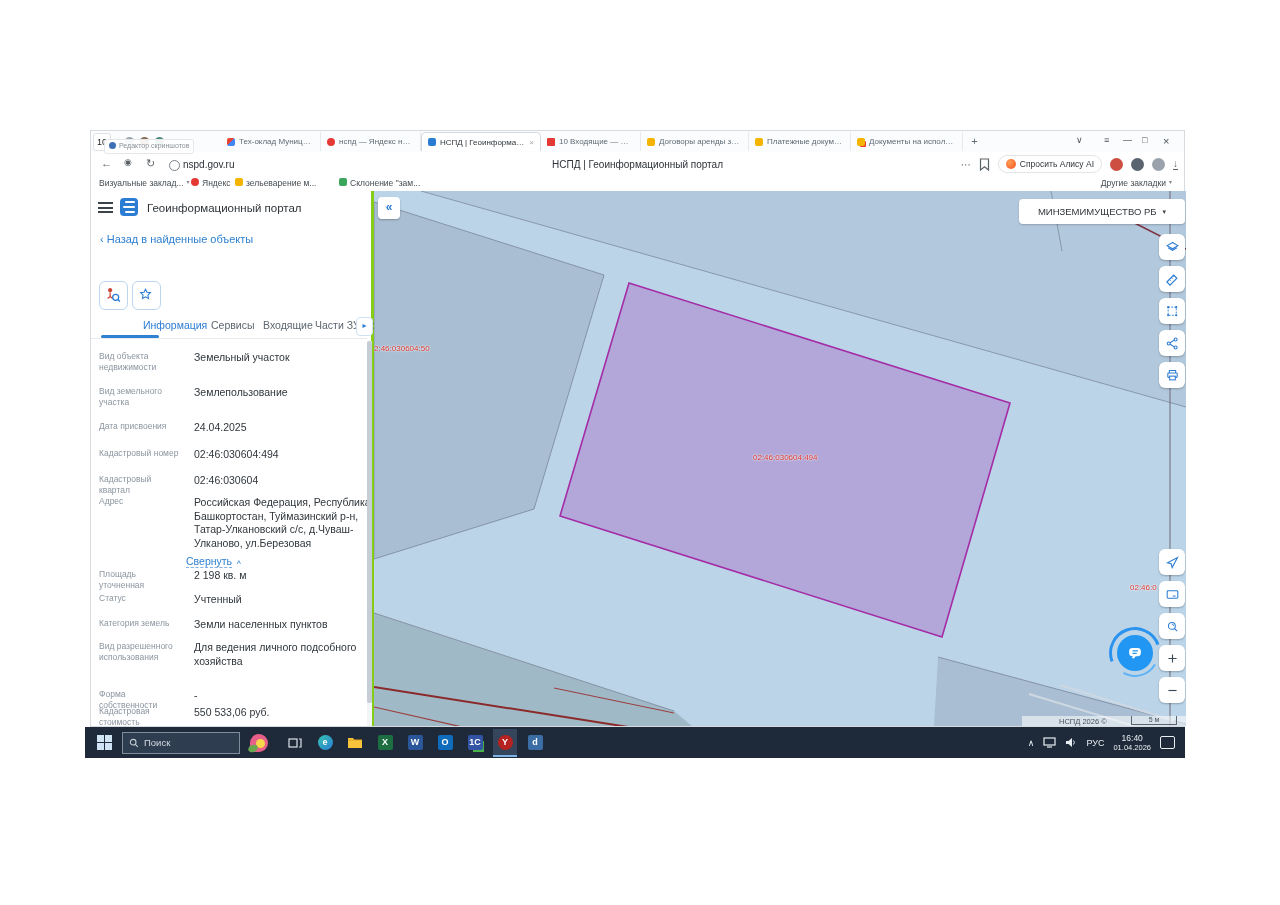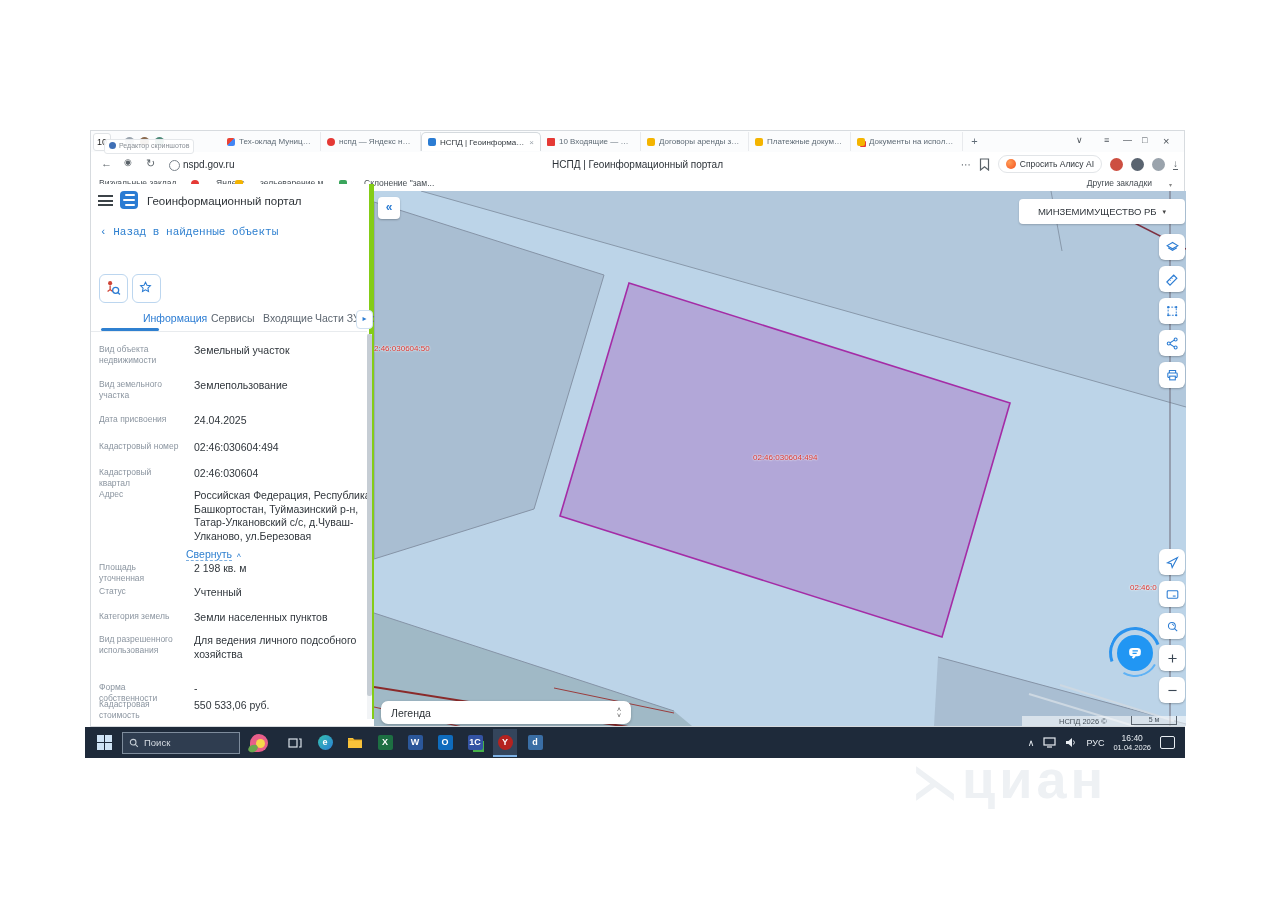--- a/index.html
+++ b/index.html
@@ -38,31 +38,31 @@
   .urltxt{left:92px;top:7px;font-size:10px;color:#2c3238;}
   .pagetitle{left:50%;top:7px;transform:translateX(-50%);font-size:10px;color:#2c3238;}
   .navright{right:6px;top:2px;height:20px;display:flex;align-items:center;gap:8px;}
   .alisa{height:16px;border:1px solid #e2e5e8;border-radius:9px;display:flex;align-items:center;gap:4px;
          padding:0 7px;font-size:8.5px;color:#30363c;background:#fff;}
   .alisa .aico{width:10px;height:10px;border-radius:50%;background:radial-gradient(circle at 35% 35%,#ff9d57,#f4511e);}
   .avt{width:13px;height:13px;border-radius:50%;}
 
   
   .bmrow{left:0;top:45px;width:100%;height:15px;background:#fff;border-bottom:1px solid #e8eaec;font-size:8.5px;color:#454c52;}
-  .bm{top:2px;display:flex;align-items:flex-end;gap:17px;white-space:nowrap;}
+  .bm{top:2px;display:flex;align-items:flex-start;gap:3px;white-space:nowrap;}
   .bmico{width:8px;height:8px;border-radius:50%;flex:0 0 auto;}
 
   
-  .panel{left:0;top:53px;width:283px;height:535px;background:#fff;border-right:5px solid #84cc16;box-sizing:border-box;}
+  .panel{left:0;top:60px;width:283px;height:535px;background:#fff;border-right:3px solid #84cc16;box-sizing:border-box;}
   .burger{left:7px;top:11px;width:15px;height:11px;}
   .burger i{display:block;height:2px;background:#3c4348;margin-bottom:2.5px;}
   .applogo{left:29px;top:7px;width:18px;height:18px;background:#2b7cd3;border-radius:4px;}
   .applogo i{display:block;height:2px;background:#fff;margin:3px 3px 0 5px;border-radius:1px;}
   .apptitle{left:56px;top:11px;font-size:11.5px;color:#2e3338;}
-  .backlink{left:9px;top:42px;font-size:11px;color:#2f80d0;font-family:Liberation Mono, monospace;}
+  .backlink{left:9px;top:42px;font-size:11px;color:#2f80d0;}
   .ptitle{left:8px;top:61px;font-size:14.5px;font-weight:bold;color:#23282d;letter-spacing:.2px;}
   .sqbtn{width:27px;height:27px;border:1px solid #bcd6ef;border-radius:6px;background:#fff;}
   .ptabs{left:0;top:124px;width:283px;height:23px;}
   .ptab{top:4px;font-size:10.5px;color:#5d6670;padding-left:40px;}
   .ptab.active{color:#2b7cd3;}
   .ptab-underline{left:10px;top:20px;width:58px;height:3px;background:#2f80d0;border-radius:2px;}
   .ptabs-divider{left:0;top:147px;width:276px;height:1px;background:#e8ebee;}
   .tabmore{left:265px;top:2px;width:15px;height:17px;border:1px solid #cfe0f0;border-radius:4px;background:#fff;
            color:#2b7cd3;font-size:8px;text-align:center;line-height:16px;}
   .frow .fl{position:absolute;left:8px;width:80px;font-size:8.5px;color:#8b95a0;line-height:11px;}
@@ -114,21 +114,20 @@
   .tray .clock .d{font-size:7.5px;}
   .notifico{width:13px;height:11px;border:1px solid #e8edf2;border-radius:2px;}
 
   svg{display:block;}
 </style>
 </head>
 <body>
 
 <div class="canvas">
 
-  <div class="abs watermark"><span class="wm-mark">⋋</span><span>циан</span></div>
 
   <div class="abs browser">
 
     <div class="abs tabbar">
       <div class="abs tabcounter">10</div>
       <span class="abs pinned" style="left:34px;background:#9aa4ae;"></span>
       <span class="abs pinned" style="left:49px;background:#8a6a4f;"></span>
       <span class="abs pinned" style="left:64px;background:#4f8a7a;"></span>
       <div class="abs tooltip"><span class="tt-ico"></span><span>Редактор скриншотов</span></div>
 
@@ -431,26 +430,20 @@
         <div class="ring2"></div>
         <div class="bub">
           <svg viewBox="0 0 24 24" style="width:20px;height:20px;">
               <rect x="5" y="6" width="14" height="10" rx="4" fill="#fff"></rect>
               <path d="M9 18l3-2.5" stroke="#fff" stroke-width="2.4"></path>
               <path d="M9 9.5h6.5M9 12.5h5" stroke="#2196f3" stroke-width="1.5"></path>
             </svg>
         </div>
       </div>
 
-      <div class="abs legend">
-        <span class="lg-label">Легенда</span>
-        <span class="lg-sort">
-          <span>˄</span><br><span>˅</span>
-        </span>
-      </div>
 
       <div class="abs attrstrip"></div>
       <span class="abs attr">НСПД 2026 ©</span>
       <div class="abs scale"><span>5 м</span></div>
     </div>
   </div>
 
   <div class="abs taskbar">
     <div class="winlogo">
         <i></i>

